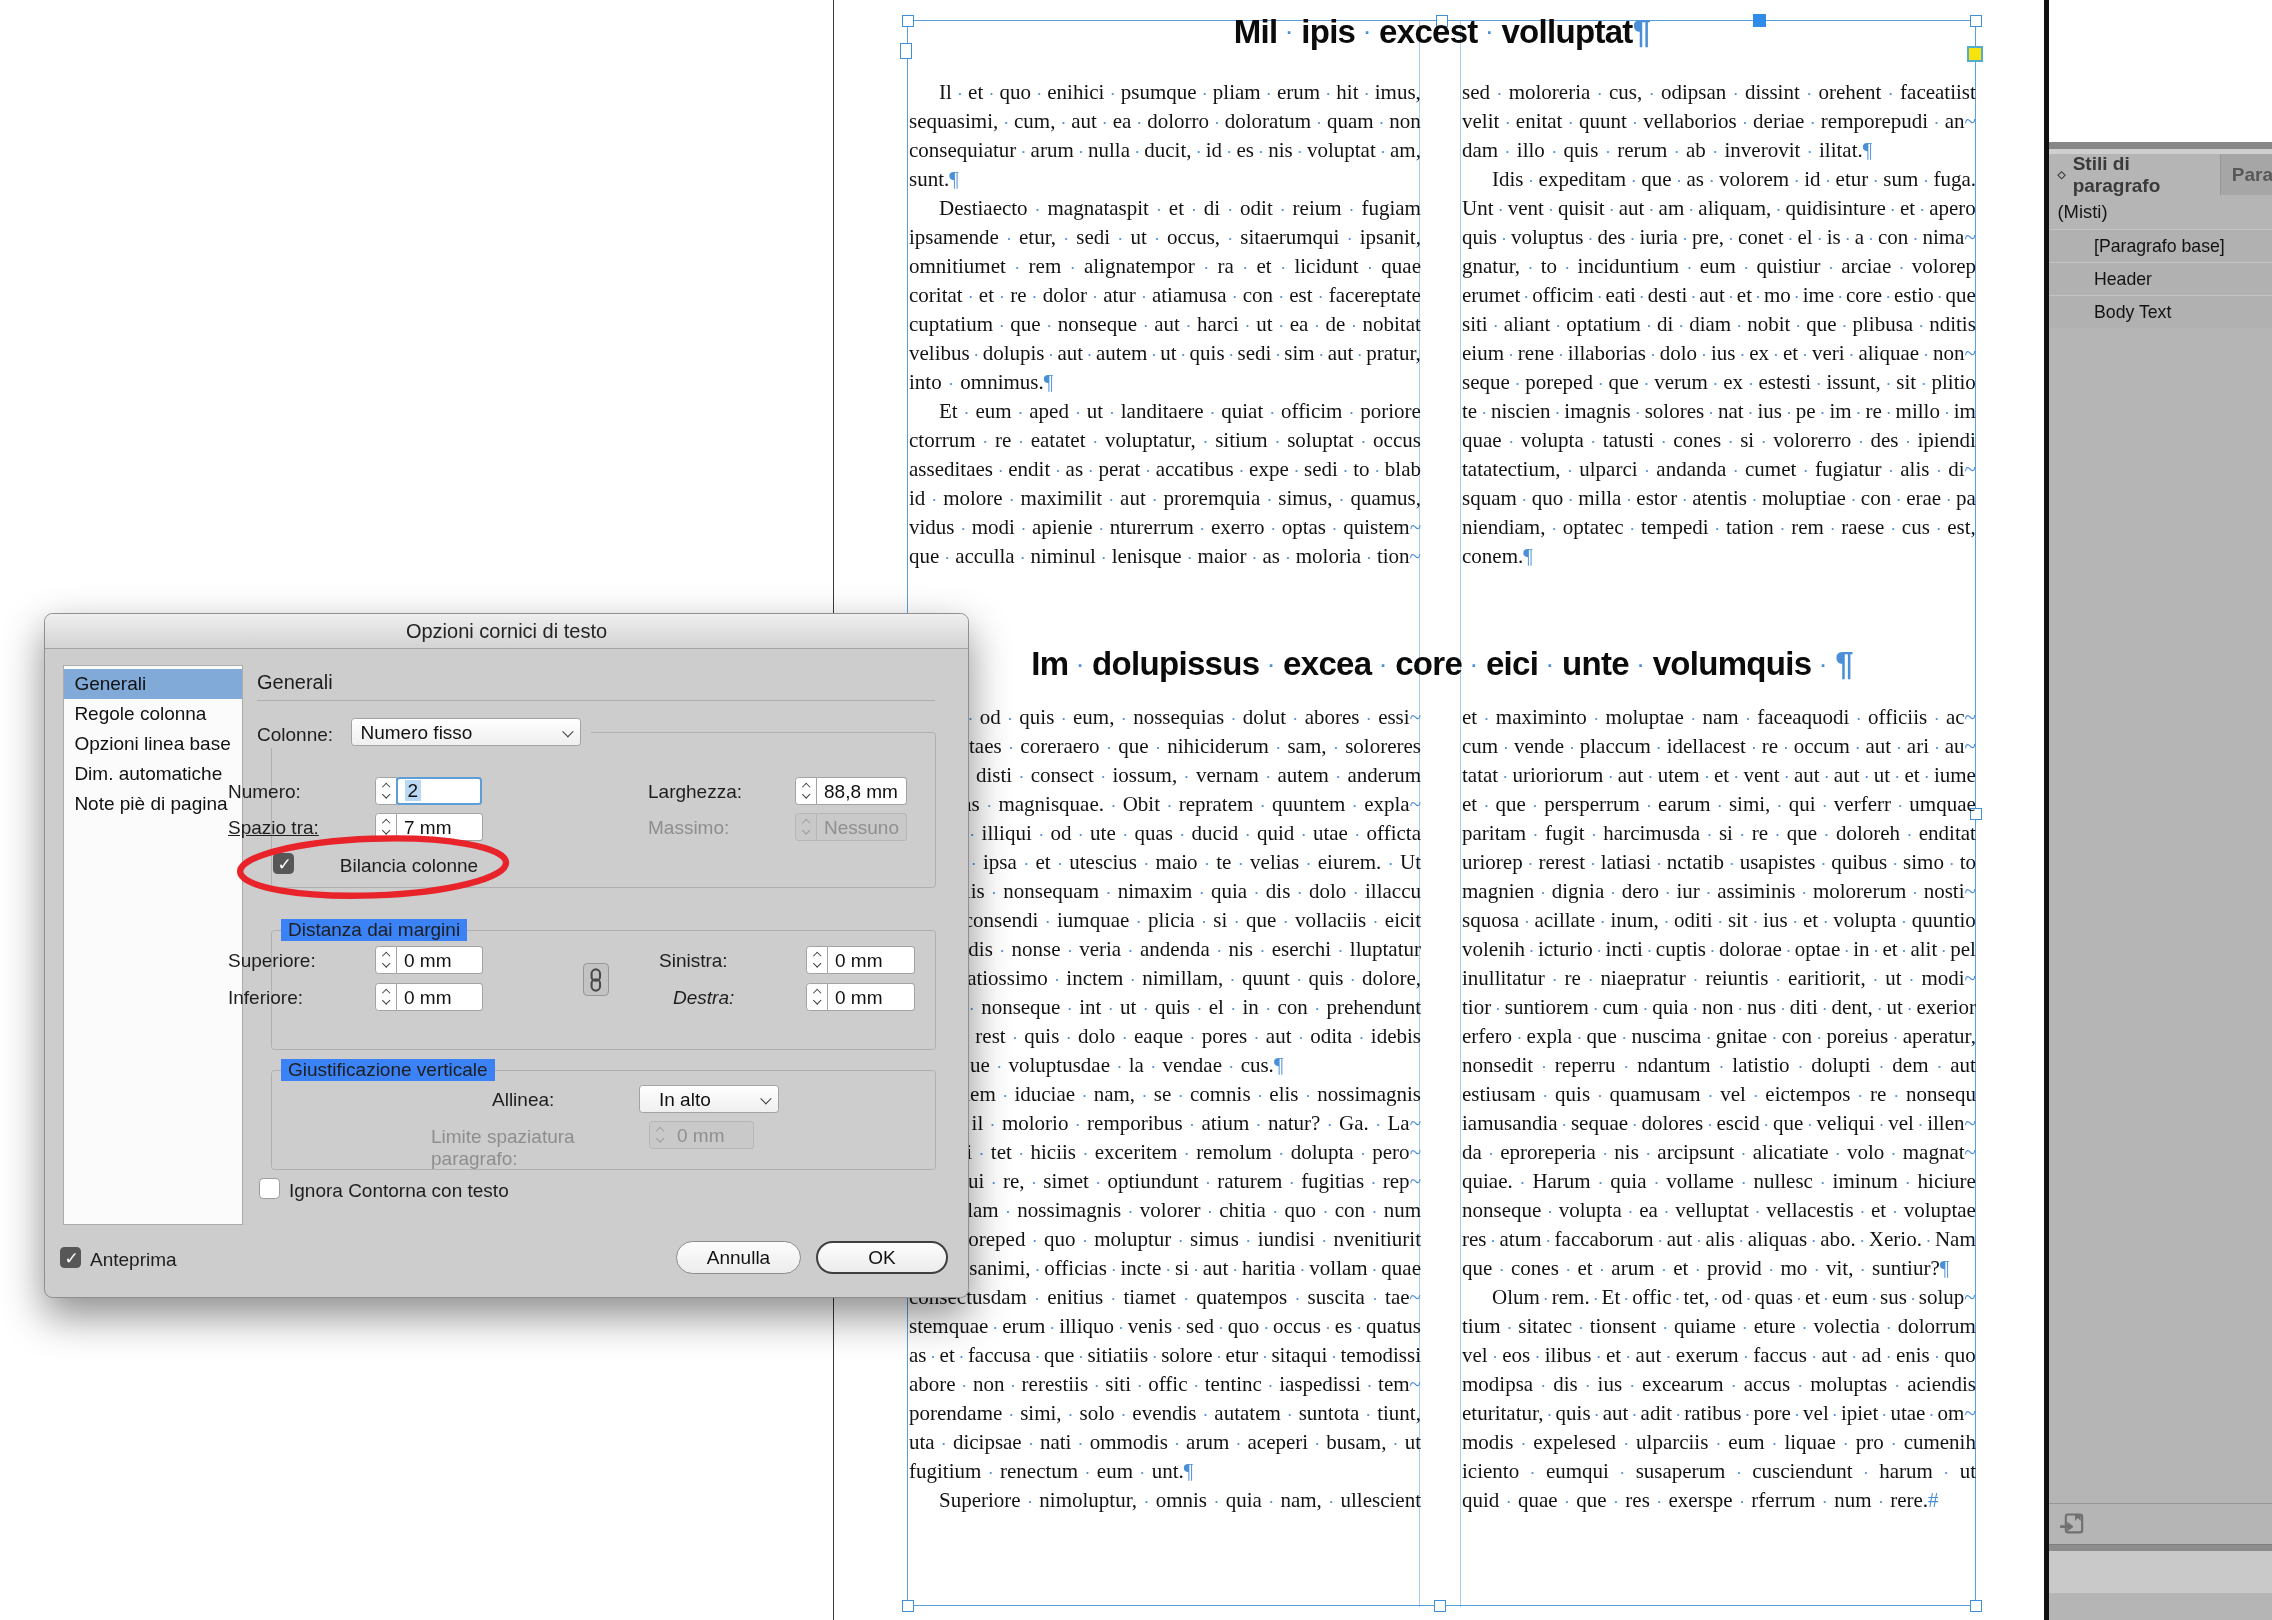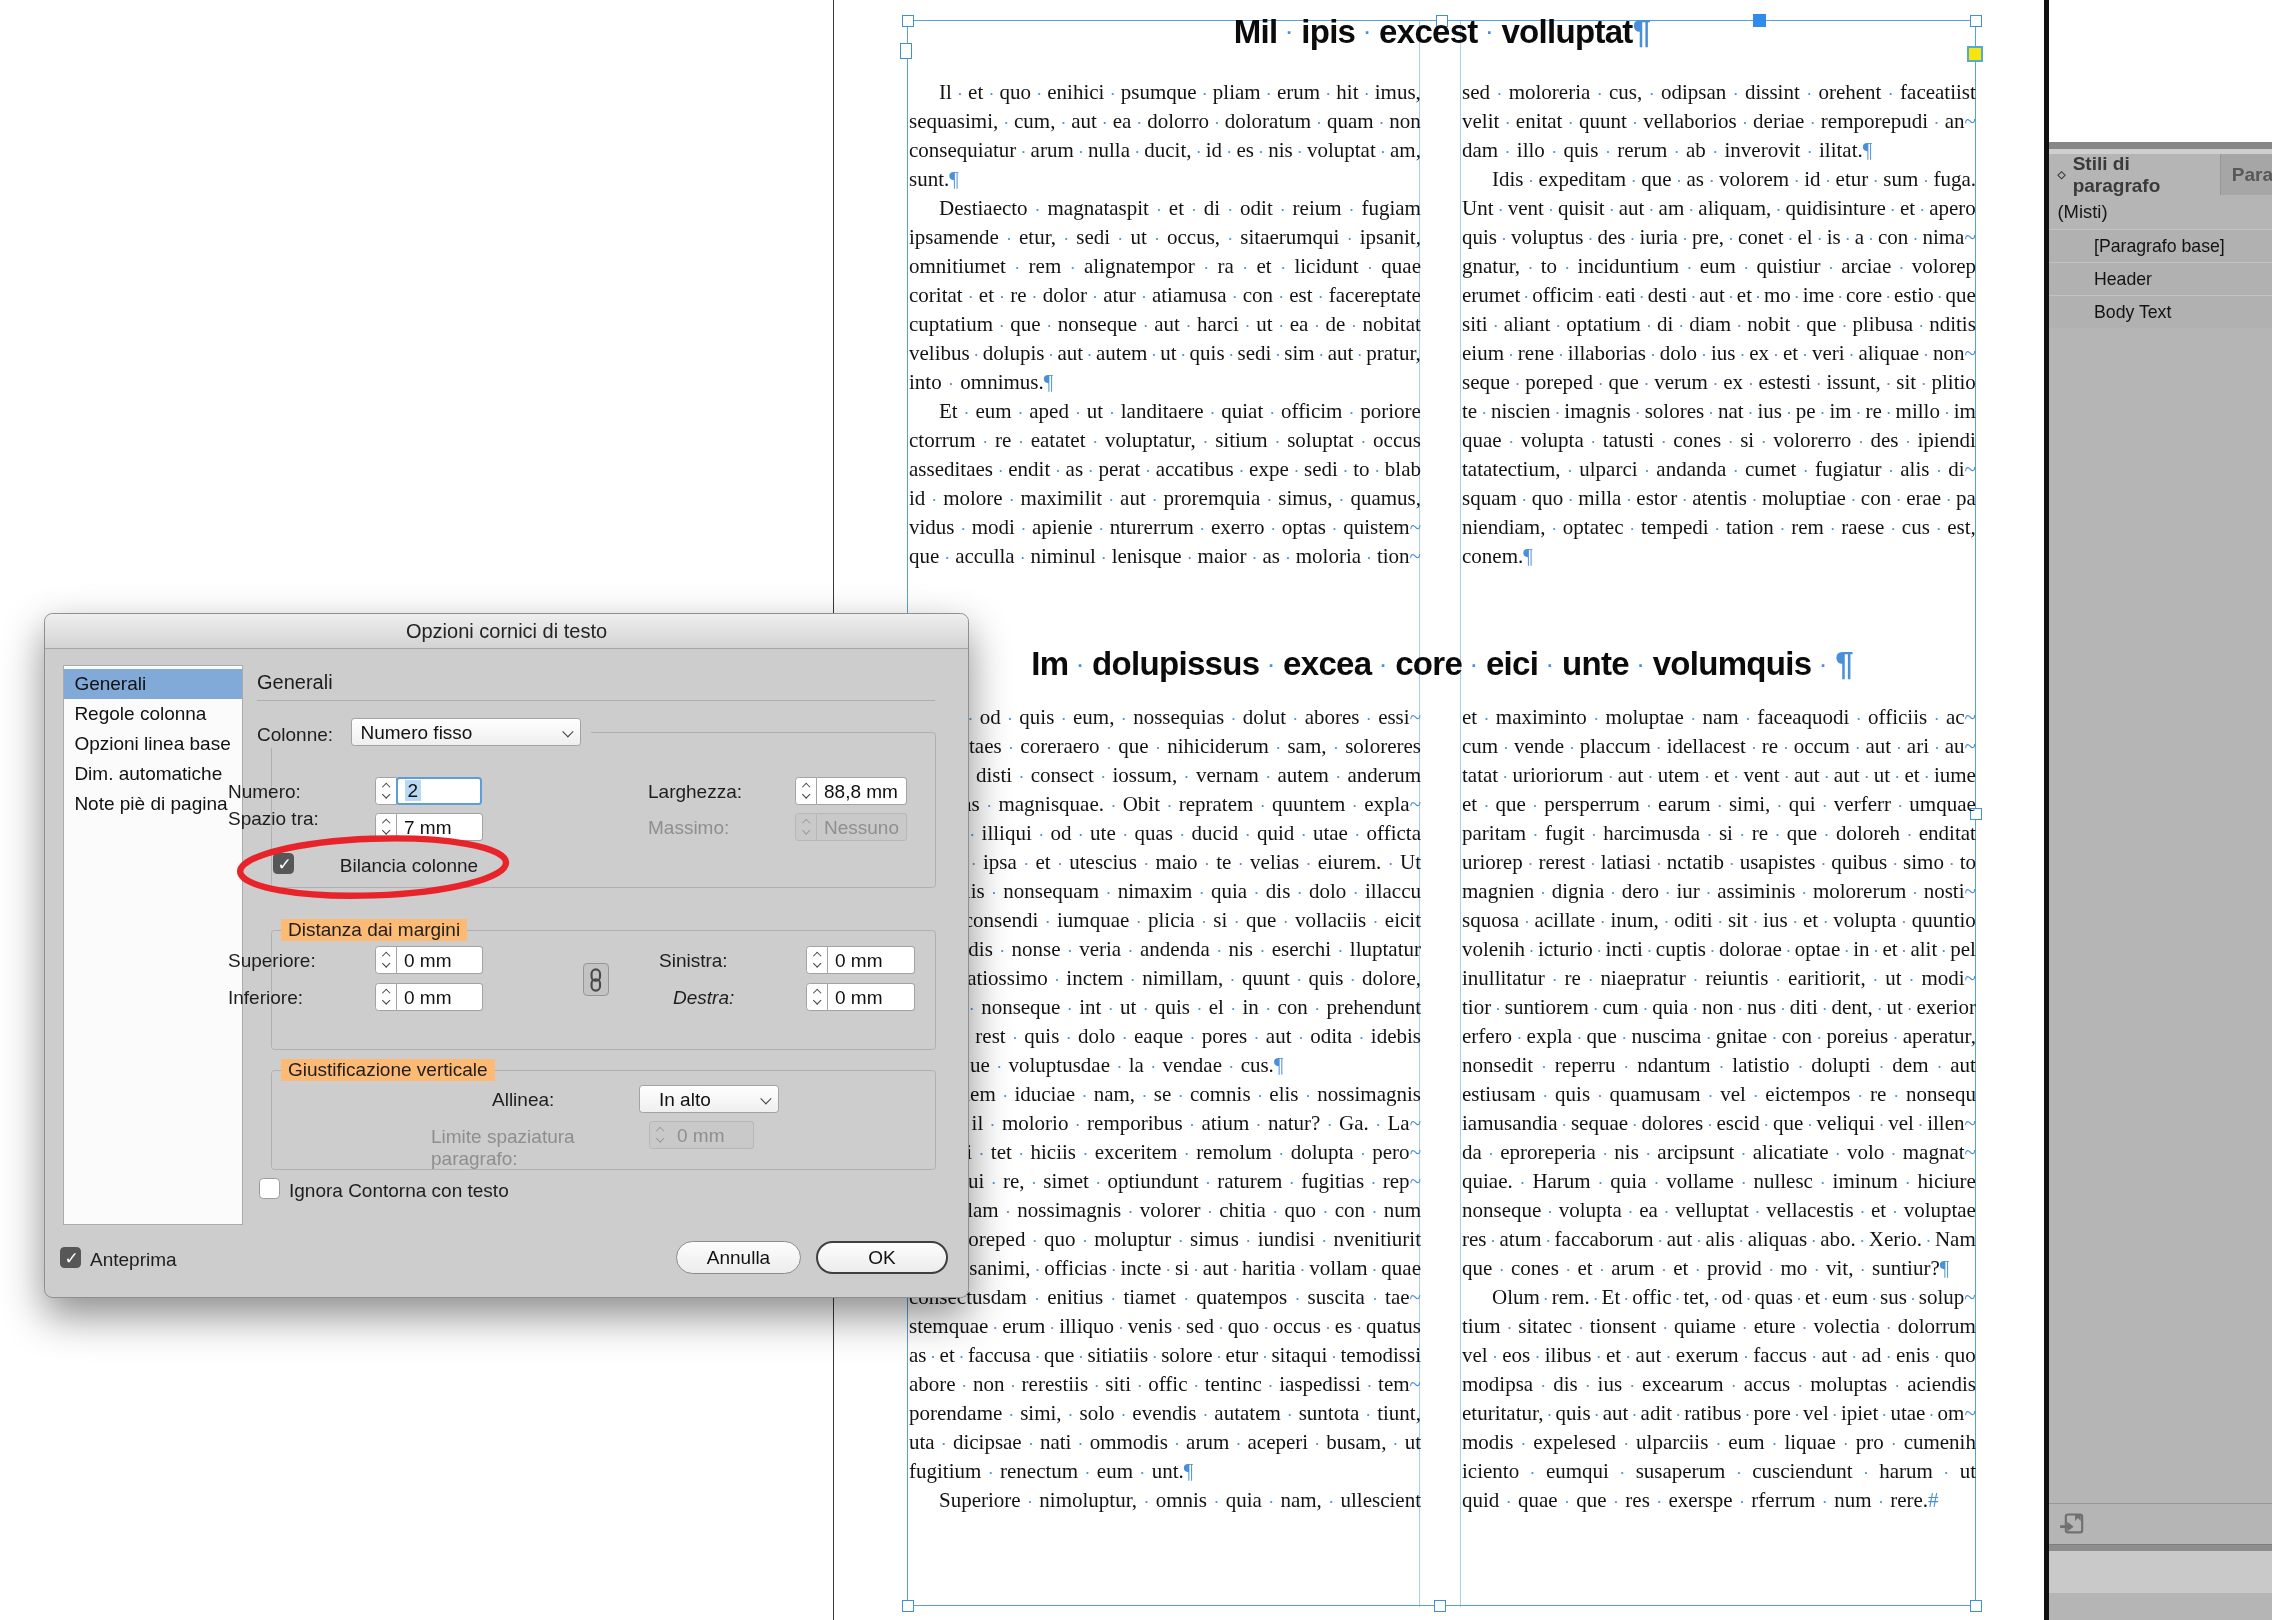--- a/index.html
+++ b/index.html
@@ -75,21 +75,21 @@
     background:#fbfbfb;border:0.7px solid #ababab;box-sizing:border-box;padding-top:2.8px;}
   .dlg-list-item{height:30px;line-height:30px;padding-left:10px;font-size:19px;color:#111;}
   .dlg-list-item.sel{background:#82aad8;}
   .dlg-heading{position:absolute;left:212px;top:57px;font-size:20px;color:#1d1d1d;}
   .dlg-hr{position:absolute;left:212px;top:86px;width:678px;height:0.7px;background:#aeaeae;}
   .fs{position:absolute;left:226px;width:665px;border:0.7px solid #b0b0b0;
     border-radius:3.5px;box-sizing:border-box;}
   #fs-col{top:118px;height:156px;}
   #fs-margins{top:316px;height:120px;}
   #fs-just{top:456px;height:100px;}
-  .leg{position:absolute;background:#fdba74;padding:0 7px;font-size:19px;color:#1e1e1e;z-index:2;}
+  .leg{position:absolute;background:#3b82f6;padding:0 7px;font-size:19px;color:#1e1e1e;z-index:2;}
   .legendpatch{position:absolute;left:221px;top:101px;width:325px;height:33px;background:#cdcdcd;z-index:2;}
 
   .lb{position:absolute;font-size:19px;color:#1e1e1e;z-index:3;}
   .lb.dis{color:#8e8e8e;}
 
   .stp{position:absolute;width:22px;height:28px;background:#fff;
     border:0.7px solid #a3a3a3;border-radius:3.5px 0 0 3.5px;box-sizing:border-box;
     display:flex;flex-direction:column;align-items:center;justify-content:center;
     row-gap:2.8px;z-index:3;}
   .stp.dis{background:#c9c9c9;border-color:#b7b7b7;}
@@ -1746,21 +1746,21 @@
 
   <div class="lb" style="left:183px;top:167px;width:142px;">Numero:</div>
   <div class="stp" style="left:330px;top:163px;">
       <span class="chv up"></span>
       <span class="chv down"></span>
     </div>
   <div class="fld focus" style="left:352px;top:163px;width:86px;">
     <span class="selhl">2</span>
   </div>
 
-  <div class="lb" style="left:183px;top:194px;width:142px;">Spazio tra:</div>
+  <div class="lb" style="left:183px;top:203px;width:142px;text-decoration:underline;">Spazio tra:</div>
   <div class="stp" style="left:330px;top:199px;">
       <span class="chv up"></span>
       <span class="chv down"></span>
     </div>
   <div class="fld" style="left:352px;top:199px;width:86px;">
     <span>7 mm</span>
   </div>
 
   <div class="lb" style="left:603px;top:167px;width:142px;">Larghezza:</div>
   <div class="stp" style="left:750px;top:163px;">

